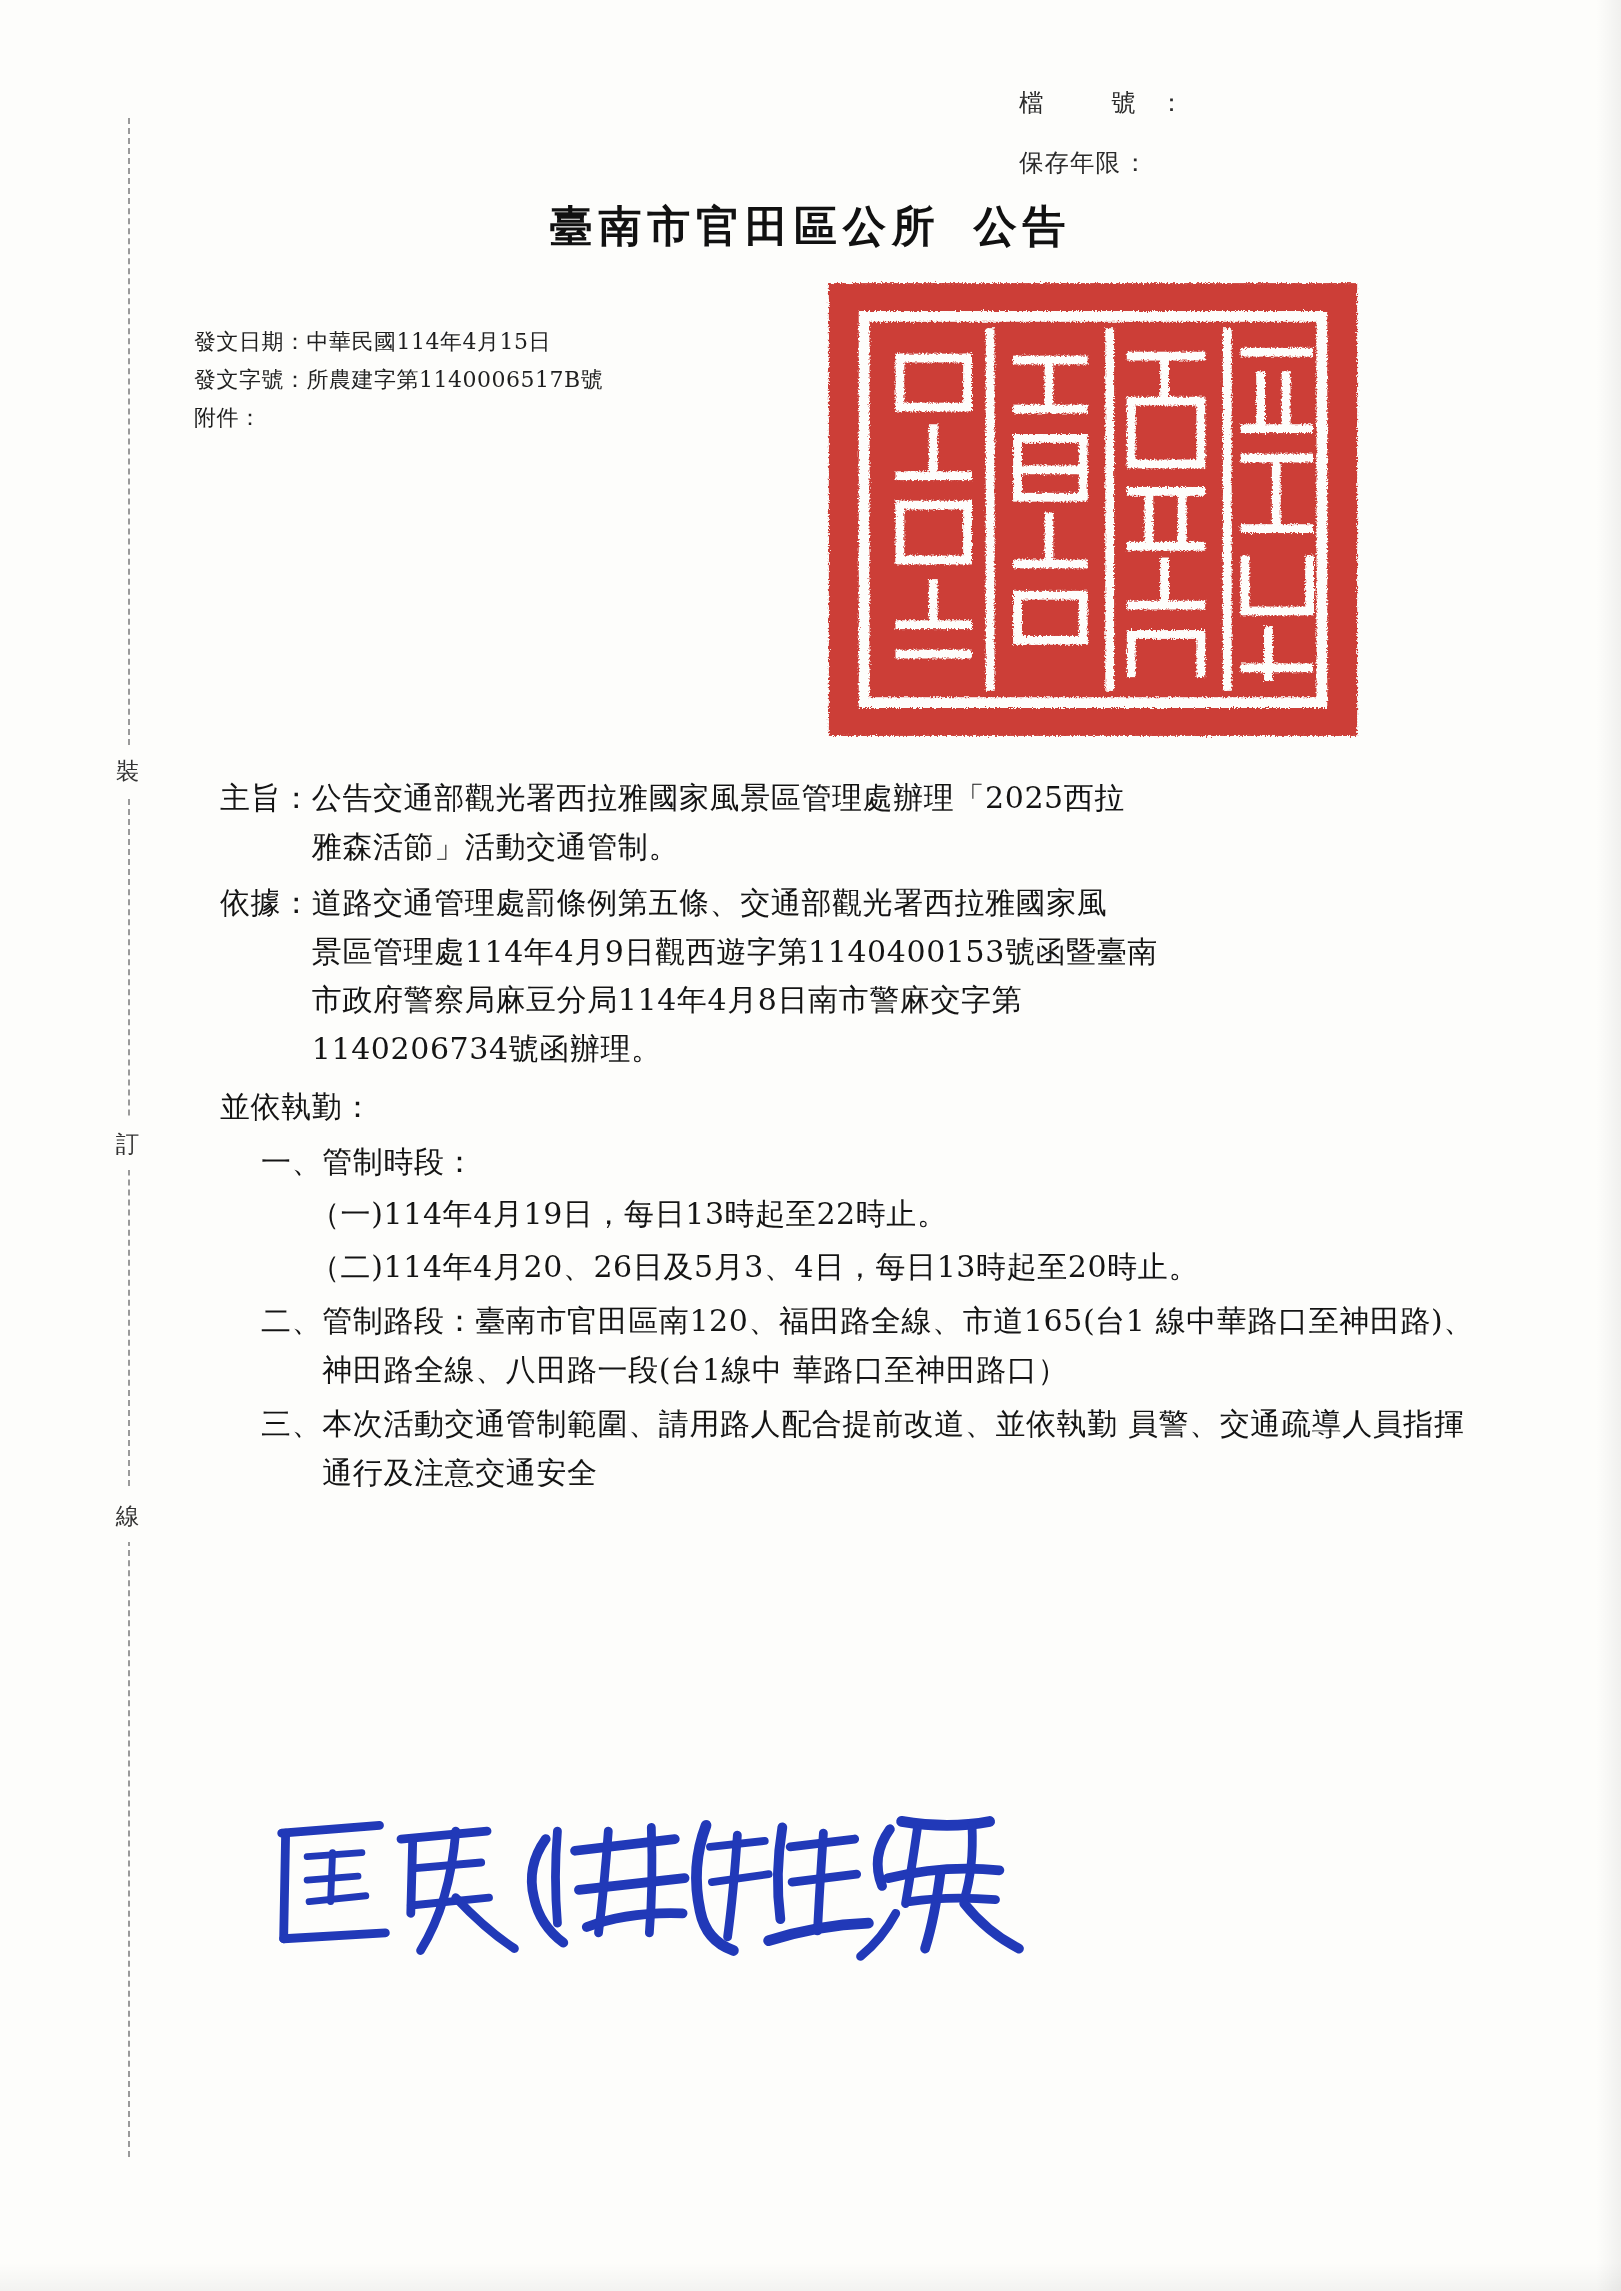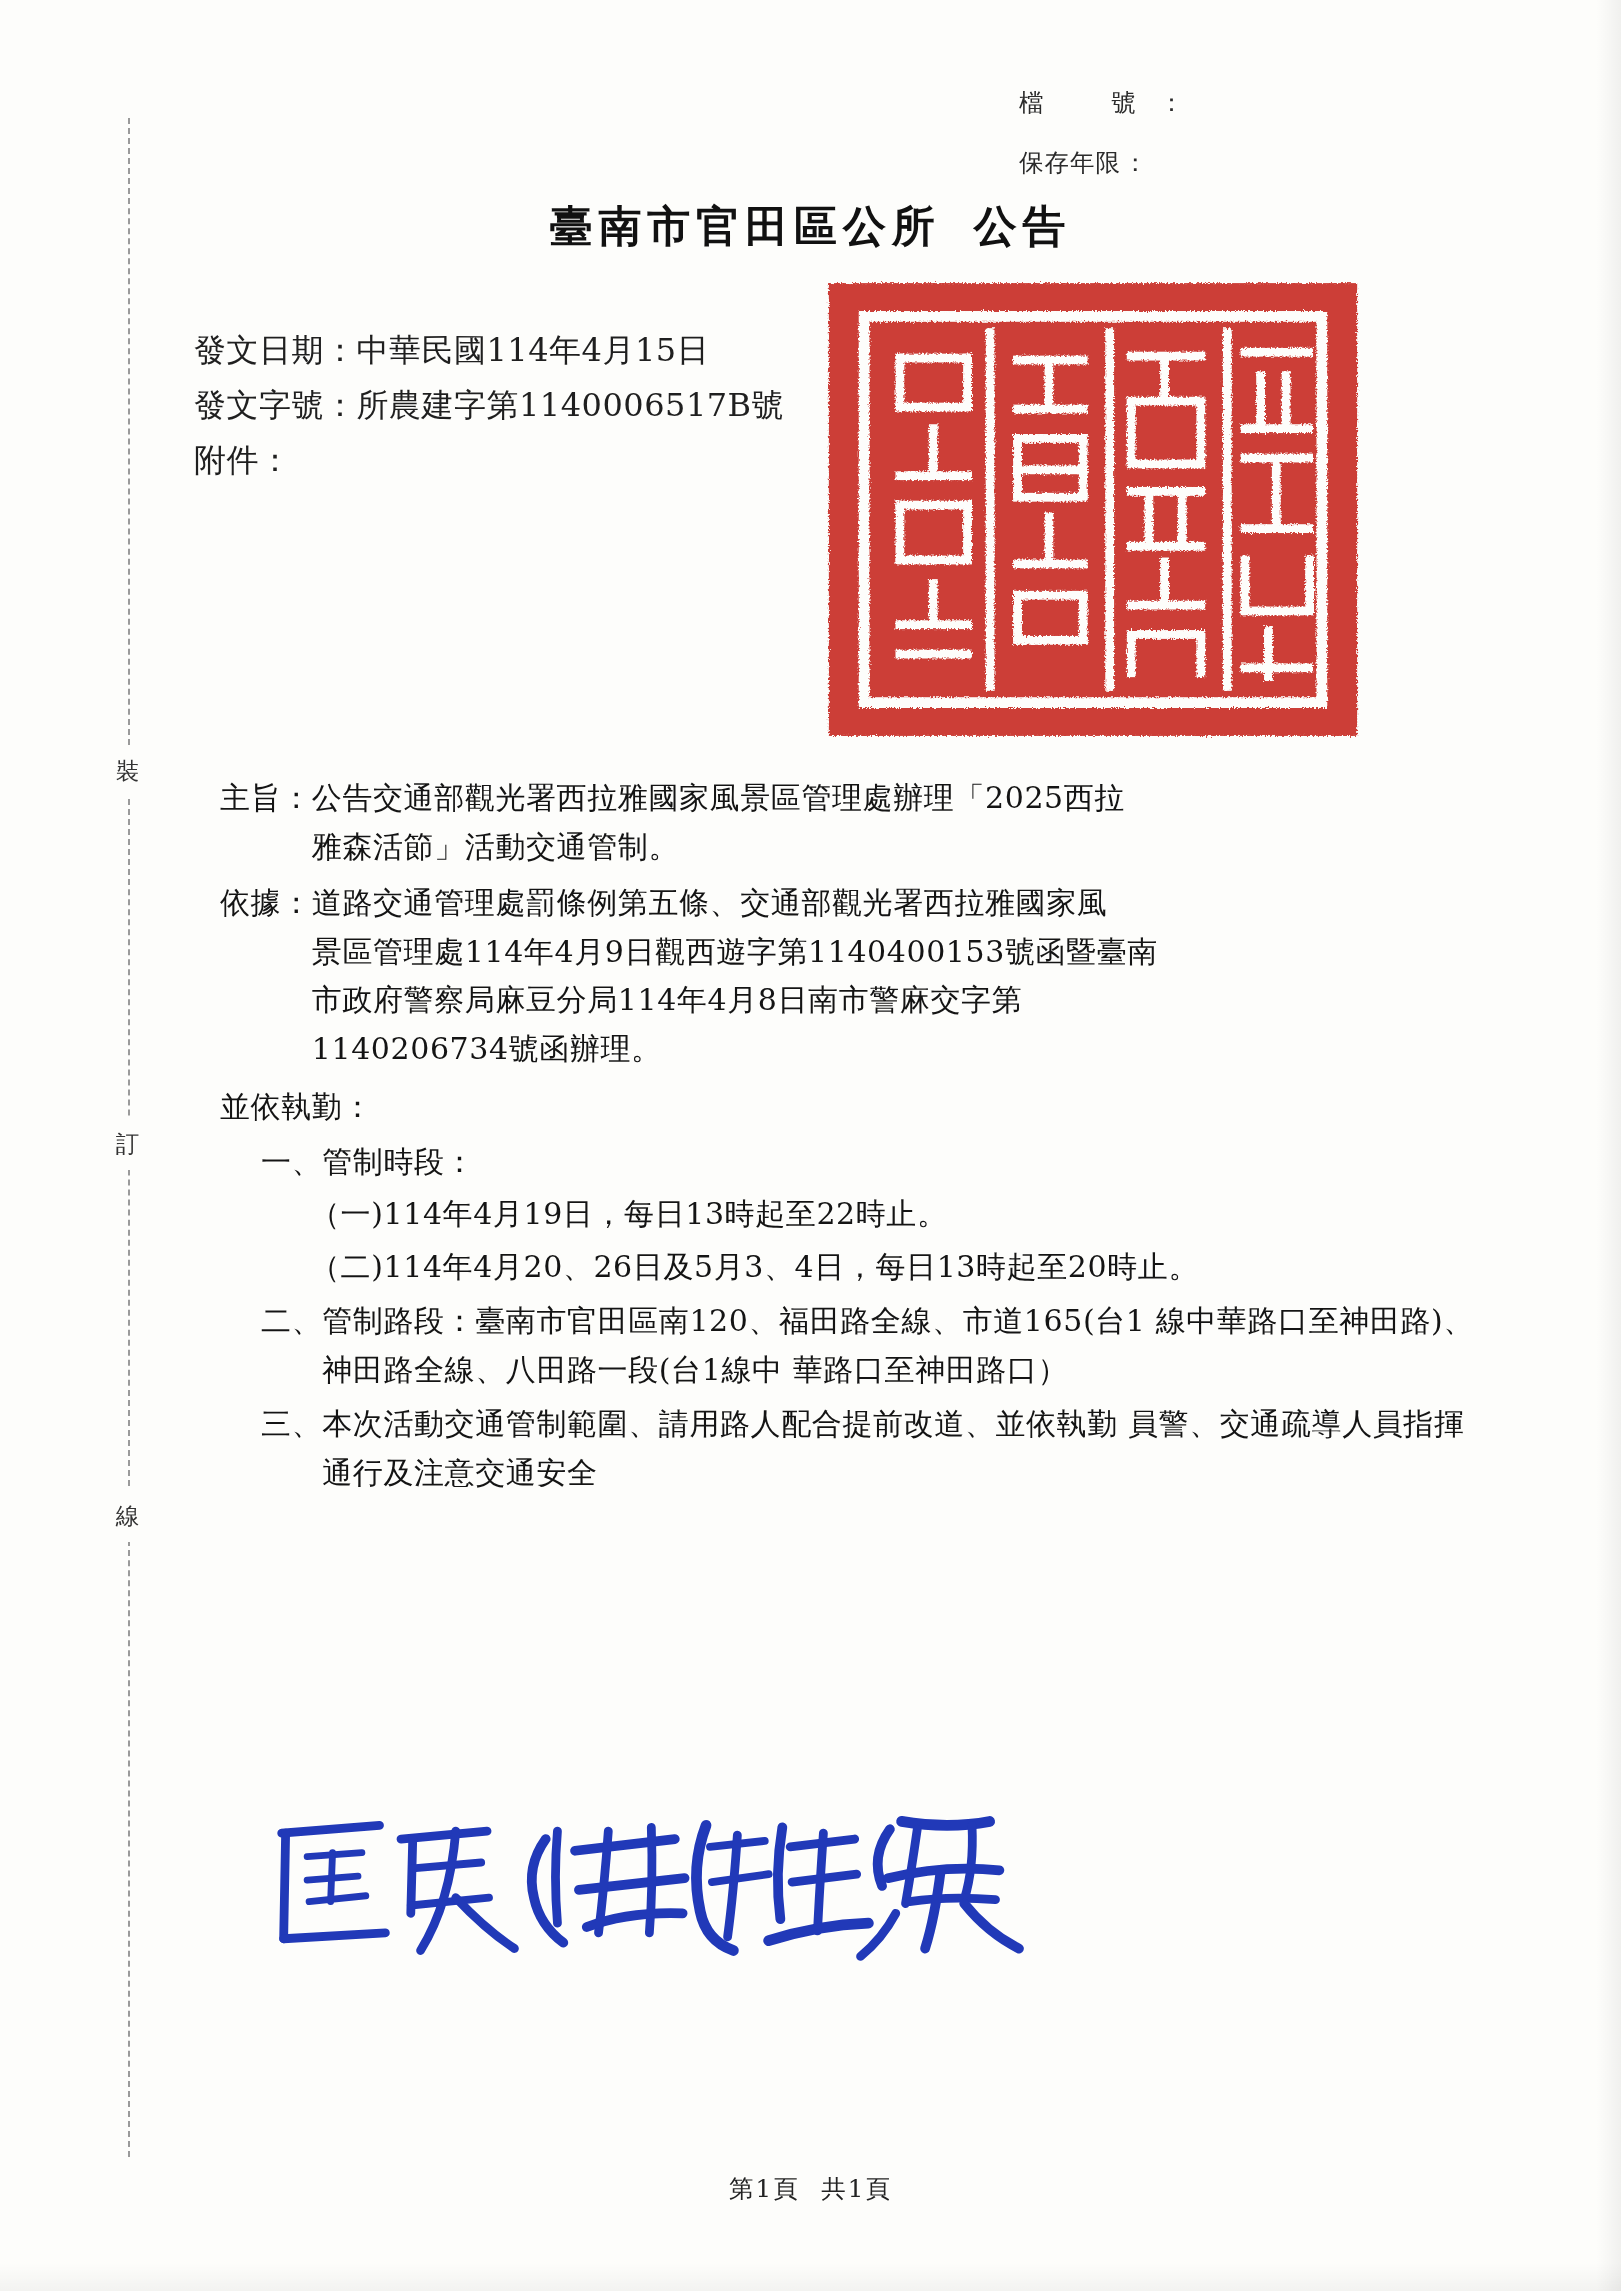--- a/index.html
+++ b/index.html
@@ -64,21 +64,21 @@
   .doc-title .gap {
     display: inline-block;
     width: 33px;
   }
 
   
   .meta-block {
     position: absolute;
     top: 323px;
     left: 194px;
-    font-size: 32px;
+    font-size: 22px;
     line-height: 1.72;
     color: #1f1f1f;
     letter-spacing: 0.5px;
   }
   .meta-row { white-space: nowrap; }
 
   
   .seal {
     position: absolute;
     top: 277px;
@@ -410,20 +410,17 @@
         <path d="M724 30 Q726 74 716 106" stroke-width="9"></path>
         <path d="M638 84 Q696 70 752 76" stroke-width="10"></path>
         <path d="M660 108 Q700 102 748 106" stroke-width="9"></path>
         <path d="M692 76 Q686 124 676 156" stroke-width="10"></path>
         <path d="M716 110 Q740 140 772 156" stroke-width="10"></path>
         <path d="M646 120 Q632 146 610 164" stroke-width="9"></path>
       </g>
     </svg>
   </div>
 
-  <div class="footer">
-    <span>第1頁</span><span class="gap"></span><span>共1頁</span>
-  </div>
 
   <div class="scan-edge-right"></div>
   <div class="scan-edge-bottom"></div>
 </div>
 
 
 </body></html>

